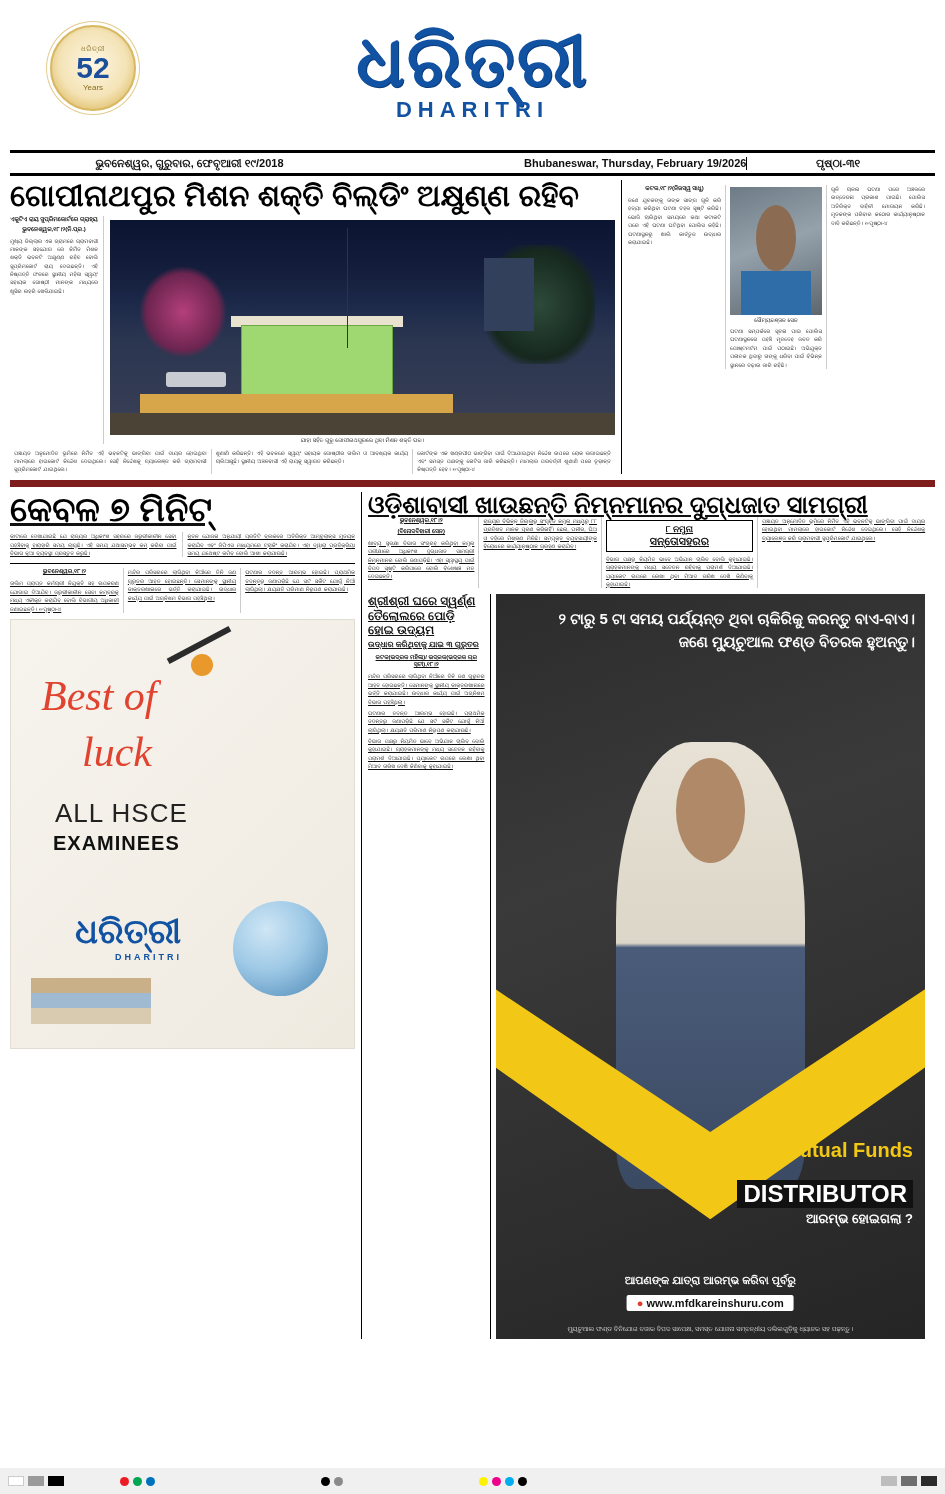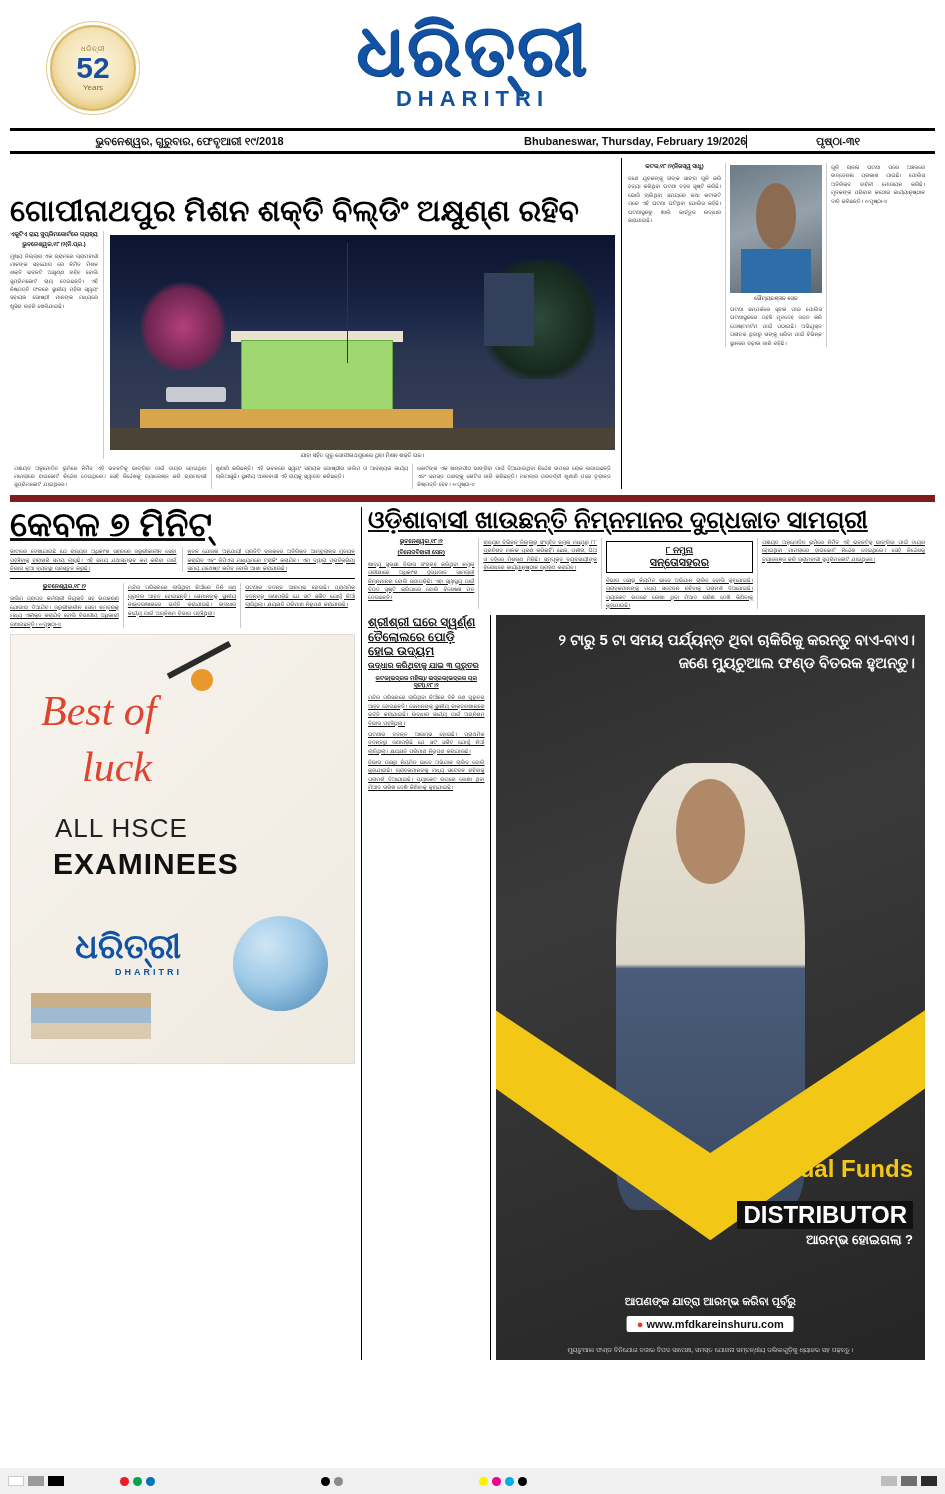--- a/index.html
+++ b/index.html
@@ -8,21 +8,21 @@
     width: 945px; height: 1494px;
     background: #ffffff;
     font-family: "Liberation Sans", sans-serif;
     color: #111;
     overflow: hidden;
     position: relative;
   }
   .page { width:945px; height:1494px; position:relative; padding:0 10px; }
 
   
-  .masthead { position:relative; height:128px; display:flex; align-items:center; justify-content:center; }
+  .masthead { position:relative; height:150px; display:flex; align-items:center; justify-content:center; }
   .badge {
     position:absolute; left:40px; top:25px; width:86px; height:86px;
     border-radius:50%;
     background: radial-gradient(circle at 50% 45%, #fdf6e3 0%, #f4e3b6 55%, #e5c97f 75%, #caa64d 100%);
     border:2px solid #d9b863;
     display:flex; flex-direction:column; align-items:center; justify-content:center;
     box-shadow: 0 0 0 3px #fff, 0 0 0 4px #e3cb8d;
   }
   .badge .b-top { font-size:7px; color:#8a6d1f; letter-spacing:.5px; }
   .badge .b-num { font-size:30px; font-weight:bold; color:#1b4f9c; line-height:1; }
@@ -49,21 +49,21 @@
   
   .coltext {
     font-size:5.4px; line-height:1.55; text-align:justify; color:#1a1a1a;
     word-spacing:0.5px; hyphens:auto;
   }
   .byline { font-size:6px; font-weight:bold; text-align:center; margin-bottom:3px; }
   .dateline { font-size:6px; font-weight:bold; text-align:center; margin-bottom:4px; }
 
   
   .hl { font-weight:bold; color:#000; line-height:1.05; }
-  .hl-1 { font-size:30px;margin-top:37px; }
+  .hl-1 { font-size:30px; }
   .hl-2 { font-size:29px; }
   .hl-3 { font-size:34px; }
   .hl-4 { font-size:24px; }
 
   
   .top-section { display:flex; margin-top:4px; }
   .top-left { width:612px; padding-right:6px; border-right:1px solid #000; }
   .top-right { width:303px; padding-left:6px; }
 
   .photo {
@@ -122,21 +122,21 @@
     background:#b08968; border-radius:50%;
   }
   .ad-mf .chev {
     position:absolute; bottom:120px; left:0; width:100%; height:230px;
     background:#f2c716;
     clip-path: polygon(0 0, 50% 62%, 100% 0, 100% 34%, 50% 100%, 0 34%);
   }
   .ad-mf .mf-title {
     position:absolute; right:12px; bottom:112px; text-align:right;
   }
-  .ad-mf .mf-l1 { font-size:24px; font-weight:bold; color:#f2c716; letter-spacing:0px; }
+  .ad-mf .mf-l1 { font-size:20px; font-weight:bold; color:#f2c716; letter-spacing:0px; }
   .ad-mf .mf-l2 { font-size:24px; font-weight:bold; color:#fff; background:#111; display:inline-block; padding:0 6px; }
   .ad-mf .mf-l3 { font-size:13px; font-weight:bold; color:#fff; margin-top:3px; }
   .ad-mf .mf-foot {
     position:absolute; bottom:52px; left:0; width:100%; text-align:center;
     font-size:11px; font-weight:bold; color:#fff;
   }
   .ad-mf .mf-url {
     position:absolute; bottom:28px; left:50%; transform:translateX(-50%);
     background:#fff; color:#111; font-size:11px; font-weight:bold;
     padding:2px 10px; border-radius:2px;
@@ -149,21 +149,21 @@
 
   
   .ad-bol {
     width:100%; height:430px; margin-top:6px; position:relative; overflow:hidden;
     background: linear-gradient(135deg,#f7f4ee 0%, #efeae0 100%);
     border:1px solid #e2ddd2;
   }
   .ad-bol .bol-1 { position:absolute; top:52px; left:30px; font-size:42px; color:#e0432f; font-style:italic; font-family:"Liberation Serif", serif; }
   .ad-bol .bol-2 { position:absolute; top:108px; left:71px; font-size:42px; color:#e0432f; font-style:italic; font-family:"Liberation Serif", serif; }
   .ad-bol .bol-3 { position:absolute; top:178px; left:44px; font-size:26px; color:#222; letter-spacing:1px; }
-  .ad-bol .bol-4 { position:absolute; top:212px; left:42px; font-size:30px; font-weight:bold; color:#111; letter-spacing:1px; }
+  .ad-bol .bol-4 { position:absolute; top:212px; left:42px; font-size:20px; font-weight:bold; color:#111; letter-spacing:1px; }
   .ad-bol .bol-logo { position:absolute; top:292px; left:64px; font-size:34px; font-weight:bold; color:#1152a3; }
   .ad-bol .bol-logo-en { position:absolute; top:332px; left:104px; font-size:9px; font-weight:bold; color:#1152a3; letter-spacing:3px; }
   .ad-bol .globe {
     position:absolute; right:26px; bottom:52px; width:95px; height:95px; border-radius:50%;
     background: radial-gradient(circle at 35% 30%, #cfe6f5 0%, #9ec9e6 45%, #4a86b5 100%);
   }
   .ad-bol .books { position:absolute; left:20px; bottom:24px; width:120px; height:46px; background:linear-gradient(180deg,#c9b089 0 33%, #9fbad1 33% 66%, #d8cbb0 66% 100%); }
   .ad-bol .pencil { position:absolute; right:120px; top:22px; width:70px; height:6px; background:#2b2b2b; transform:rotate(-28deg); }
   .ad-bol .pin { position:absolute; left:180px; top:34px; width:22px; height:22px; border-radius:50%; background:#e9992b; }
 
@@ -284,21 +284,21 @@
         <div class="bol-logo">ଧରିତ୍ରୀ</div>
         <div class="bol-logo-en">DHARITRI</div>
         <div class="globe"></div>
         <div class="books"></div>
       </div>
     </div>
 
     <div class="mid-right">
       <div class="hl hl-4">ଓଡ଼ିଶାବାସୀ ଖାଉଛନ୍ତି ନିମ୍ନମାନର ଦୁଗ୍ଧଜାତ ସାମଗ୍ରୀ</div>
 
-      <div style="display:flex; margin-top:6px;">
+      <div style="display:flex; ">
         <div style="width:20%; padding-right:4px; border-right:1px solid #ccc;">
           <div class="dateline">ଭୁବନେଶ୍ୱର,୧୮।୨</div>
           <div class="dateline">(ବିନୋଦବିହାରୀ ସେନ)</div>
           <div class="coltext">ଖାଦ୍ୟ ସୁରକ୍ଷା ବିଭାଗ ସଂଗ୍ରହ କରିଥିବା ନମୁନା ପରୀକ୍ଷାରେ ଅଧିକାଂଶ ଦୁଗ୍ଧଜାତ ସାମଗ୍ରୀ ନିମ୍ନମାନର ବୋଲି ଜଣାପଡ଼ିଛି। ଏହା ସ୍ୱାସ୍ଥ୍ୟ ପାଇଁ ବିପଦ ସୃଷ୍ଟି କରିପାରେ ବୋଲି ବିଶେଷଜ୍ଞ ମତ ଦେଇଛନ୍ତି।</div>
         </div>
         <div style="width:22%; padding:0 4px; border-right:1px solid #ccc;" class="coltext">ରାଜ୍ୟର ବିଭିନ୍ନ ଜିଲ୍ଲାରୁ ସଂଗୃହିତ ନମୁନା ମଧ୍ୟରୁ ୮୮ ପ୍ରତିଶତ ମାନକ ପୂରଣ କରିନାହିଁ। ଛେନା, ପନୀର, ଘିଅ ଓ ଦହିରେ ମିଶ୍ରଣ ମିଳିଛି। ସମ୍ପୃକ୍ତ ବ୍ୟବସାୟୀଙ୍କ ବିରୋଧରେ କାର୍ଯ୍ୟାନୁଷ୍ଠାନ ଗ୍ରହଣ କରାଯିବ।</div>
         <div style="width:28%; padding:0 4px; border-right:1px solid #ccc;">
           <div class="minibox">
             <div class="t1">୮ ନମୁନା</div>
             <div class="t2">ସନ୍ତୋସହରର</div>

